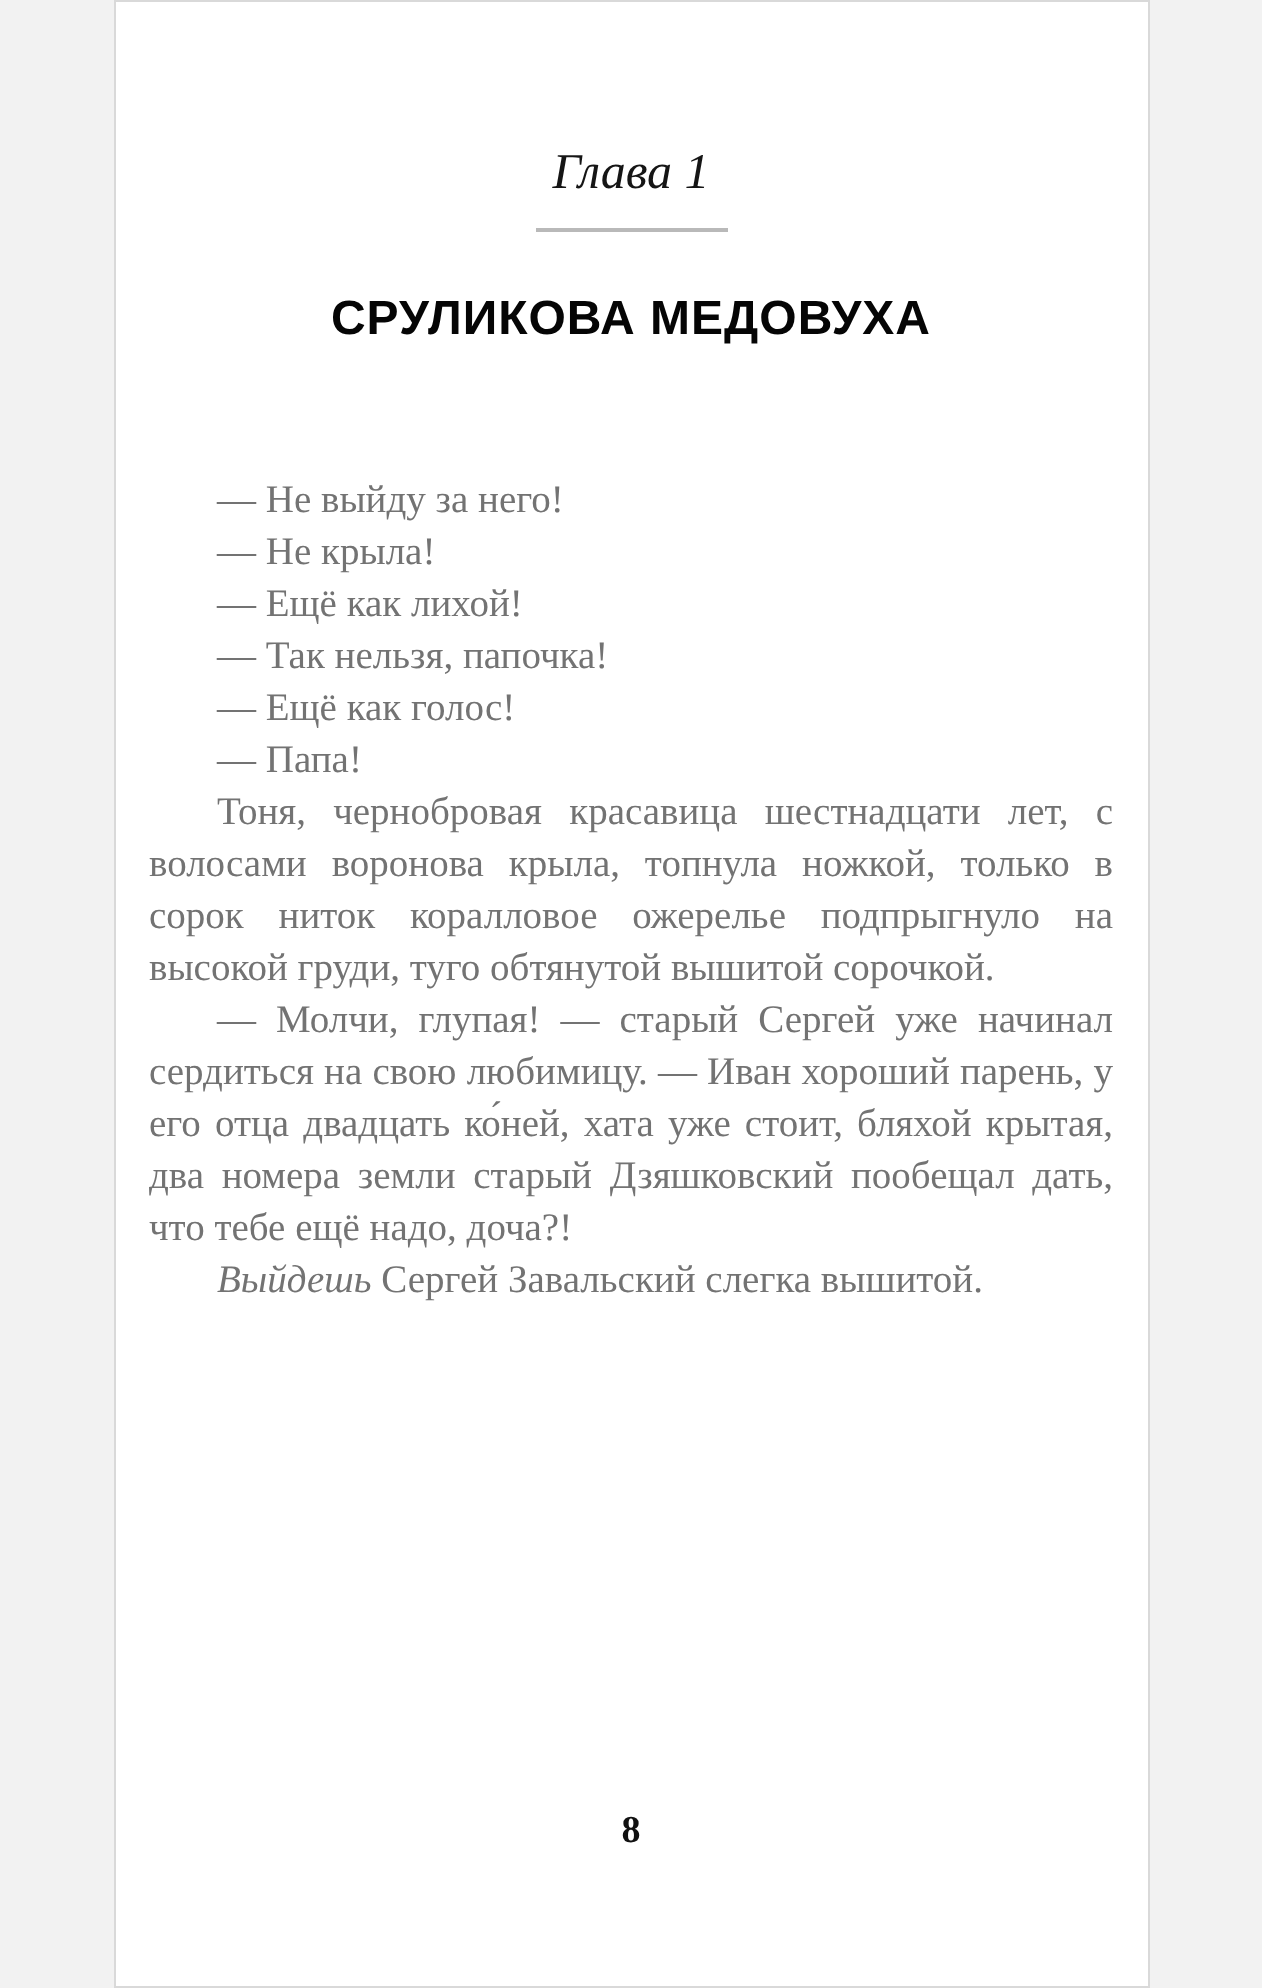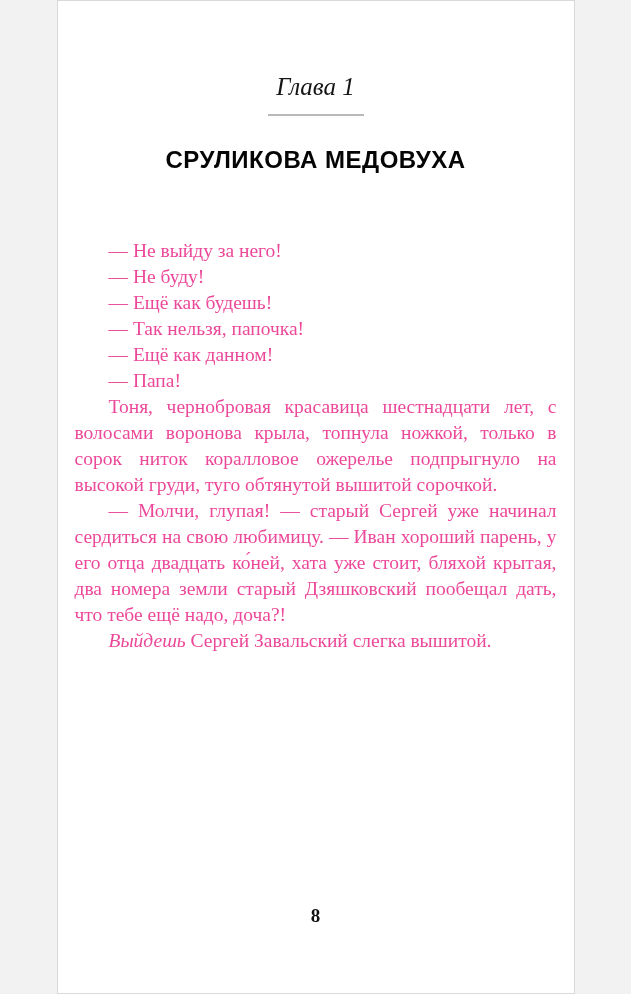--- a/index.html
+++ b/index.html
@@ -40,21 +40,21 @@
     font-size: 24px;
     letter-spacing: 0.5px;
     color: #050505;
   }
   .body-text {
     margin: 64px auto 0 auto;
     width: 482px;
     font-size: 19.5px;
     line-height: 26px;
     text-align: justify;
-    color: #ec4899;
+    color: #737373;
   }
   .body-text p {
     margin: 0;
     text-indent: 34px;
   }
   .body-text i { font-style: italic; }
   .page-number {
     position: absolute;
     left: 0;
     right: 0;
@@ -71,24 +71,24 @@
 <div class="page">
 
   <div class="chapter-label">Глава 1</div>
 
   <div class="chapter-rule"></div>
 
   <h1 class="chapter-title">СРУЛИКОВА МЕДОВУХА</h1>
 
   <div class="body-text">
     <p>— Не выйду за него!</p>
-    <p>— Не буду!</p>
-    <p>— Ещё как будешь!</p>
+    <p>— Не крыла!</p>
+    <p>— Ещё как лихой!</p>
     <p>— Так нельзя, папочка!</p>
-    <p>— Ещё как данном!</p>
+    <p>— Ещё как голос!</p>
     <p>— Папа!</p>
     <p>Тоня, чернобровая красавица шестнадцати лет, с волосами воронова крыла, топнула ножкой, только в сорок ниток коралловое ожерелье подпрыгнуло на высокой груди, туго обтянутой вышитой сорочкой.</p>
     <p>— Молчи, глупая! — старый Сергей уже начинал сердиться на свою любимицу. — Иван хороший парень, у его отца двадцать ко́ней, хата уже стоит, бляхой крытая, два номера земли старый Дзяшковский пообещал дать, что тебе ещё надо, доча?!</p>
     <p><i>Выйдешь</i><span> Сергей Завальский слегка вышитой.</span></p>
   </div>
 
   <div class="page-number">8</div>
 
 </div>
 

